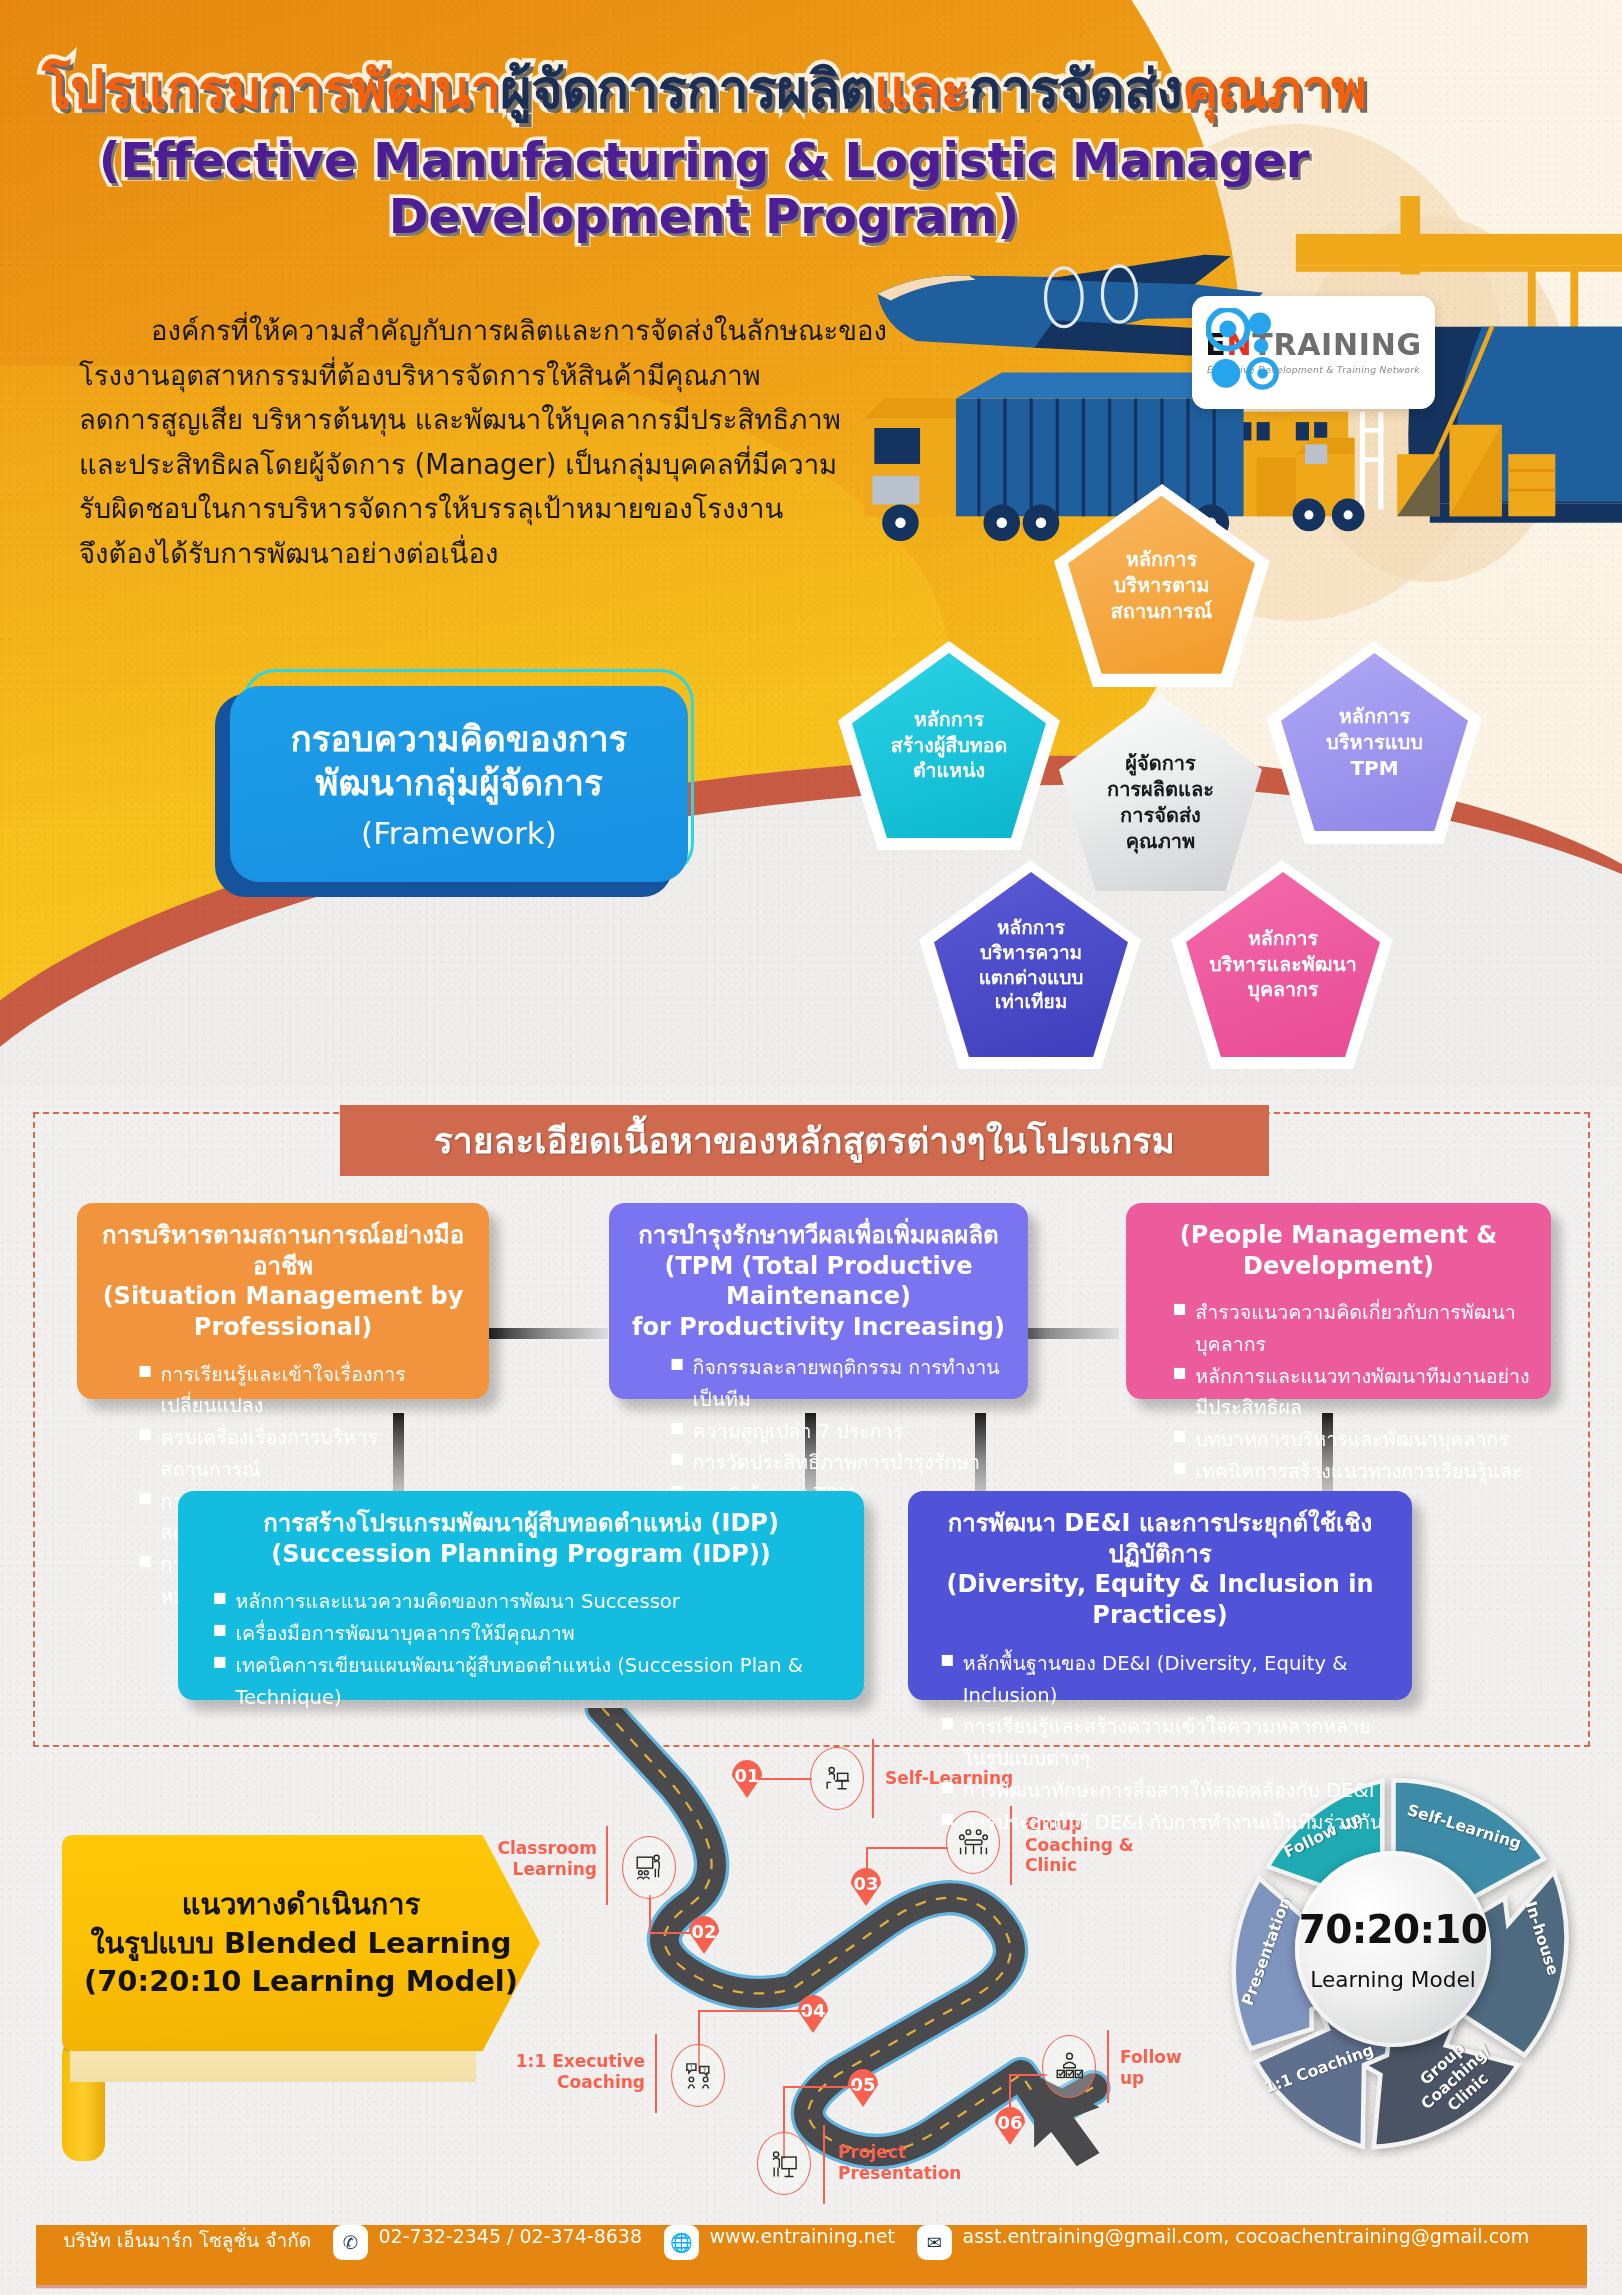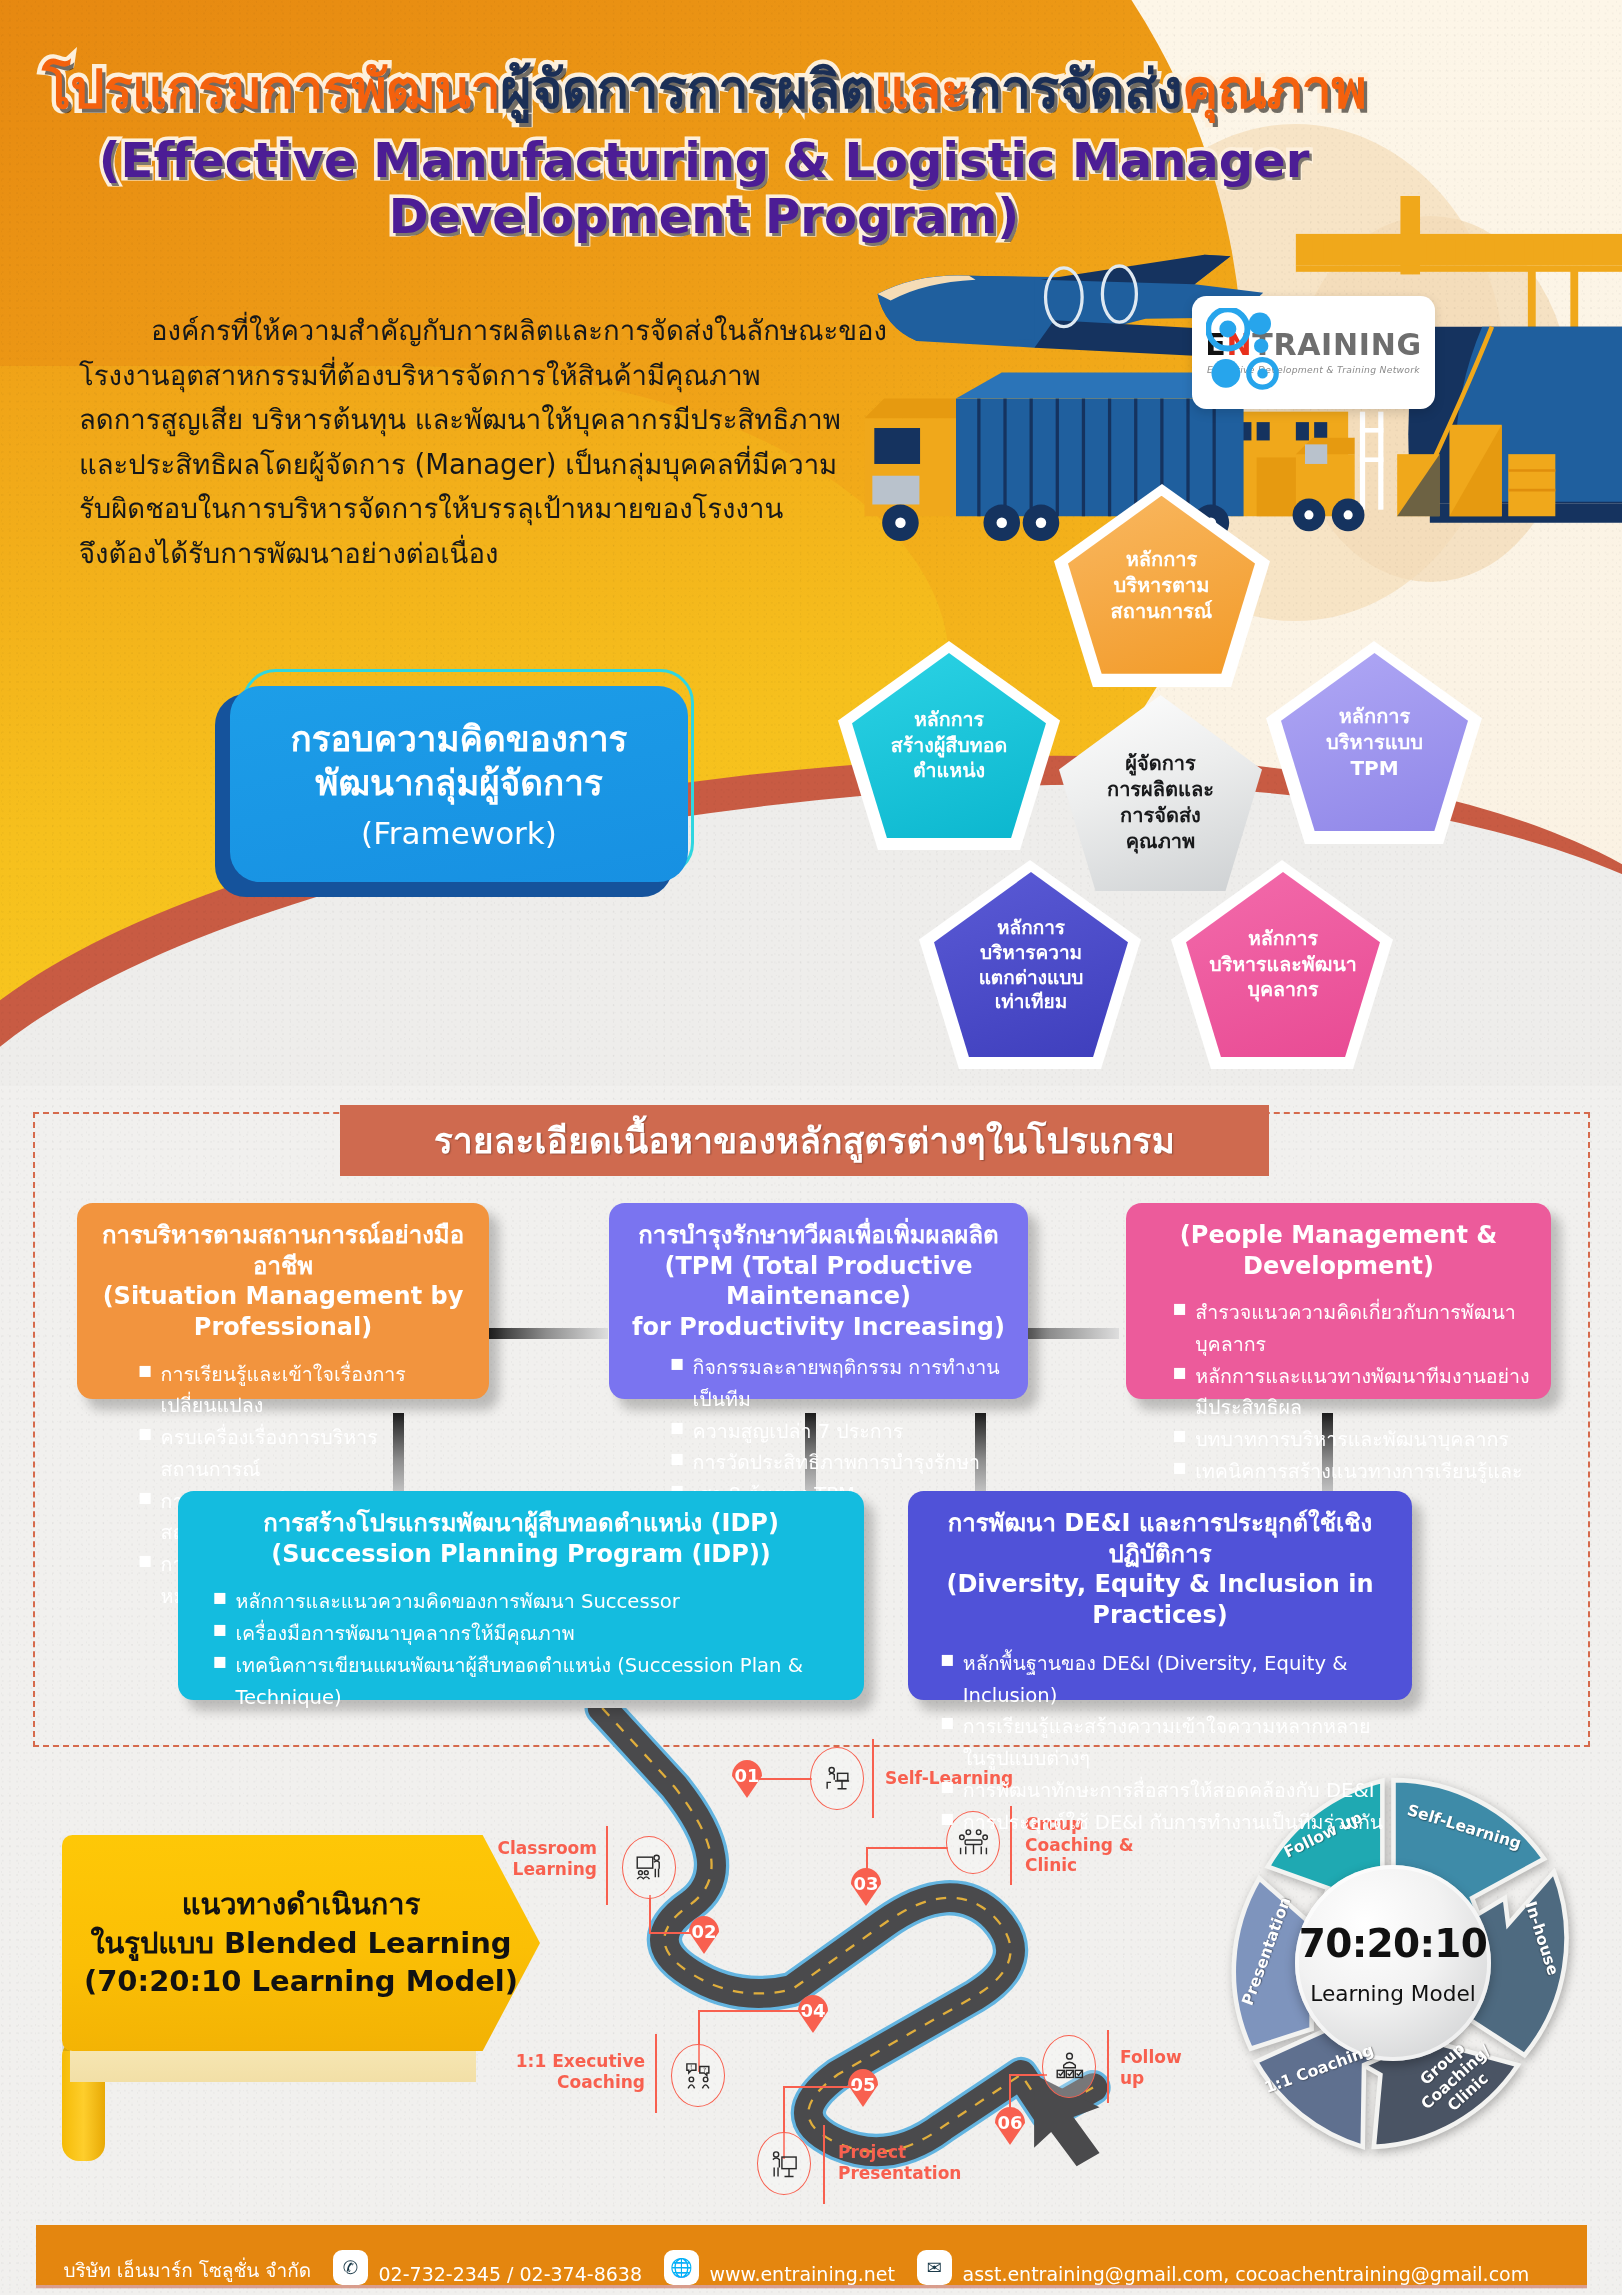--- a/index.html
+++ b/index.html
@@ -209,37 +209,37 @@
   .rm-circle {
     position: absolute; width: 54px; height: 63px; border: 1.6px solid #f8604f;
     border-radius: 50%; background: rgba(255,255,255,.25);
     display: flex; align-items: center; justify-content: center;
   }
   .rm-line { position: absolute; background: #f8604f; }
 
   
   .wheel { position: absolute; left: 1197px; top: 1767px; width: 393px; height: 393px; z-index: 22; }
   .wheel-hub {
-    position: absolute; left: 98px; top: 98px; width: 196px; height: 196px;
+    position: absolute; left: 98px; top: 84px; width: 196px; height: 196px;
     border-radius: 50%;
     background: radial-gradient(circle at 36% 30%, #ffffff 0%, #f2f2f2 42%, #d8d9da 78%, #c7c9cb 100%);
     box-shadow: 0 3.9px 10.5px rgba(0,0,0,.28), inset 0 0 0 3.9px rgba(255,255,255,.6);
     display: flex; flex-direction: column; align-items: center; justify-content: center;
   }
   .wheel-num { font-size: 39px; font-weight: bold; color: #111; letter-spacing: -0.7px; }
   .wheel-sub { font-size: 21.6px; color: #111; margin-top: 15px; }
   .seg-label {
     position: absolute; color: #fff; font-size: 15.7px; font-weight: bold;
     text-shadow: 0.7px 0.7px 1.3px rgba(0,0,0,.45); text-align: center; line-height: 1.2;
   }
 
   
   .footer {
     position: absolute; left: 36px; top: 2225px; width: 1551px; height: 60px;
-    background: #e4860f; z-index: 40; display: flex; align-items: flex-end;
+    background: #e4860f; z-index: 40; display: flex; align-items: flex-start;
     box-shadow: 0 3.3px 0 rgba(196,90,62,.55);
   }
   .footer .txt { color: #fff; font-size: 19px; }
   .fic {
     width: 35px; height: 35px; background: #fff; border-radius: 9.2px;
     display: flex; align-items: center; justify-content: center;
     margin: 0 10.5px 0 22px; color: #1b3a4a; font-size: 18.3px; flex: none;
   }
   .texture {
     position:absolute; left:0; top:0; width:1623px; height:2295px; pointer-events:none; z-index:5;

